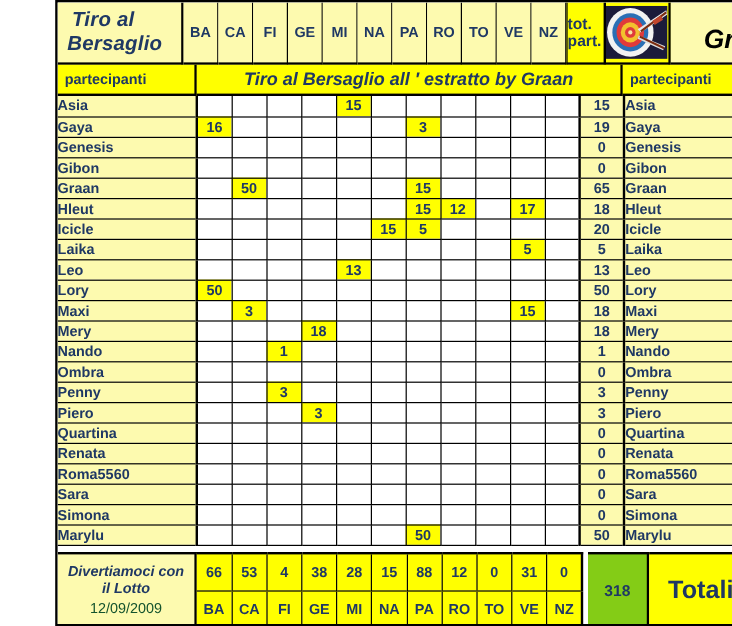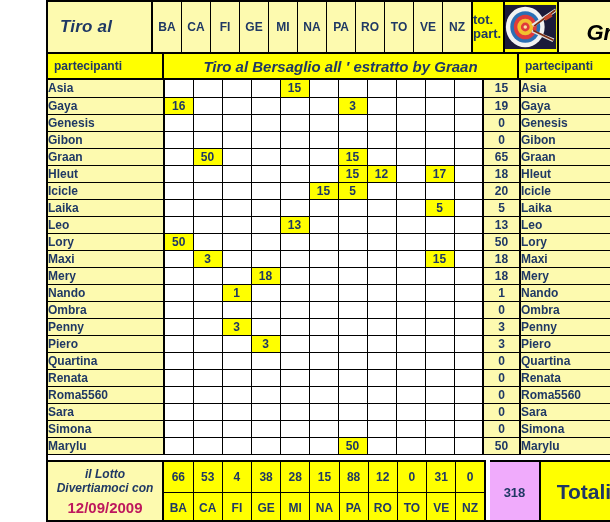--- a/index.html
+++ b/index.html
@@ -173,39 +173,39 @@
     border-right: 2px solid #000;
     display: flex; flex-direction: column;
     align-items: center; justify-content: center;
   }
   .foot-slogan {
     font-style: italic; font-weight: bold;
     font-size: 12px; color: #1f3864;
     text-align: center; line-height: 1.15;
   }
   .foot-date {
-    font-weight: bold; font-size: 15px; color: #be185d;
+    font-weight: normal; font-size: 12px; color: #14532d;
     margin-top: 3px;
   }
   .foot-grid { width: 326px; }
   table.foot { border-collapse: collapse; table-layout: fixed; width: 322px; }
   table.foot td {
     width: 29px; height: 31px;
     background: #ffff00;
     border-right: 1px solid #000;
     border-top: 2px solid #000;
     text-align: center;
     font-size: 12px; font-weight: bold; color: #1f3864;
     padding: 0;
   }
   table.foot tr.bot td { border-top: 1px solid #000; }
   table.foot td.lastc { border-right: 2px solid #000; }
   .foot-318 {
     width: 51px; height: 62px;
-    background: #f0abfc;
+    background: #84cc16;
     border-top: 2px solid #000;
     border-right: 2px solid #000;
     display: flex; align-items: center; justify-content: center;
     font-size: 13px; font-weight: bold; color: #1f3864;
   }
   .foot-totali {
     width: 88px; height: 62px;
     background: #ffff00;
     border-top: 2px solid #000;
     border-right: 2px solid #0f172a;
@@ -221,20 +221,21 @@
   }
 </style>
 </head>
 <body>
 
 <div id="page">
 
   <div class="banner">
     <div class="title-cell">
       <div class="title-l1">Tiro  al</div>
+      <div class="title-l2">Bersaglio</div>
     </div>
     <div class="city-head">BA</div>
     <div class="city-head">CA</div>
     <div class="city-head">FI</div>
     <div class="city-head">GE</div>
     <div class="city-head">MI</div>
     <div class="city-head">NA</div>
     <div class="city-head">PA</div>
     <div class="city-head">RO</div>
     <div class="city-head">TO</div>
@@ -628,22 +629,22 @@
             <td class="tot">50</td>
             <td class="name-r">Marylu</td>
           </tr>
         </tbody>
     </table>
   </div>
 
   <div class="footer">
     <div class="foot-left">
       <div class="foot-slogan">
+        <div>Divertiamoci con</div>
         <div>il Lotto</div>
-        <div>Divertiamoci con</div>
       </div>
       <div class="foot-date">12/09/2009</div>
     </div>
     <div class="foot-grid">
       <table class="foot">
         <tbody>
           <tr class="top" id="foot-totals-row">
               <td class="">66</td>
               <td class="">53</td>
               <td class="">4</td>

